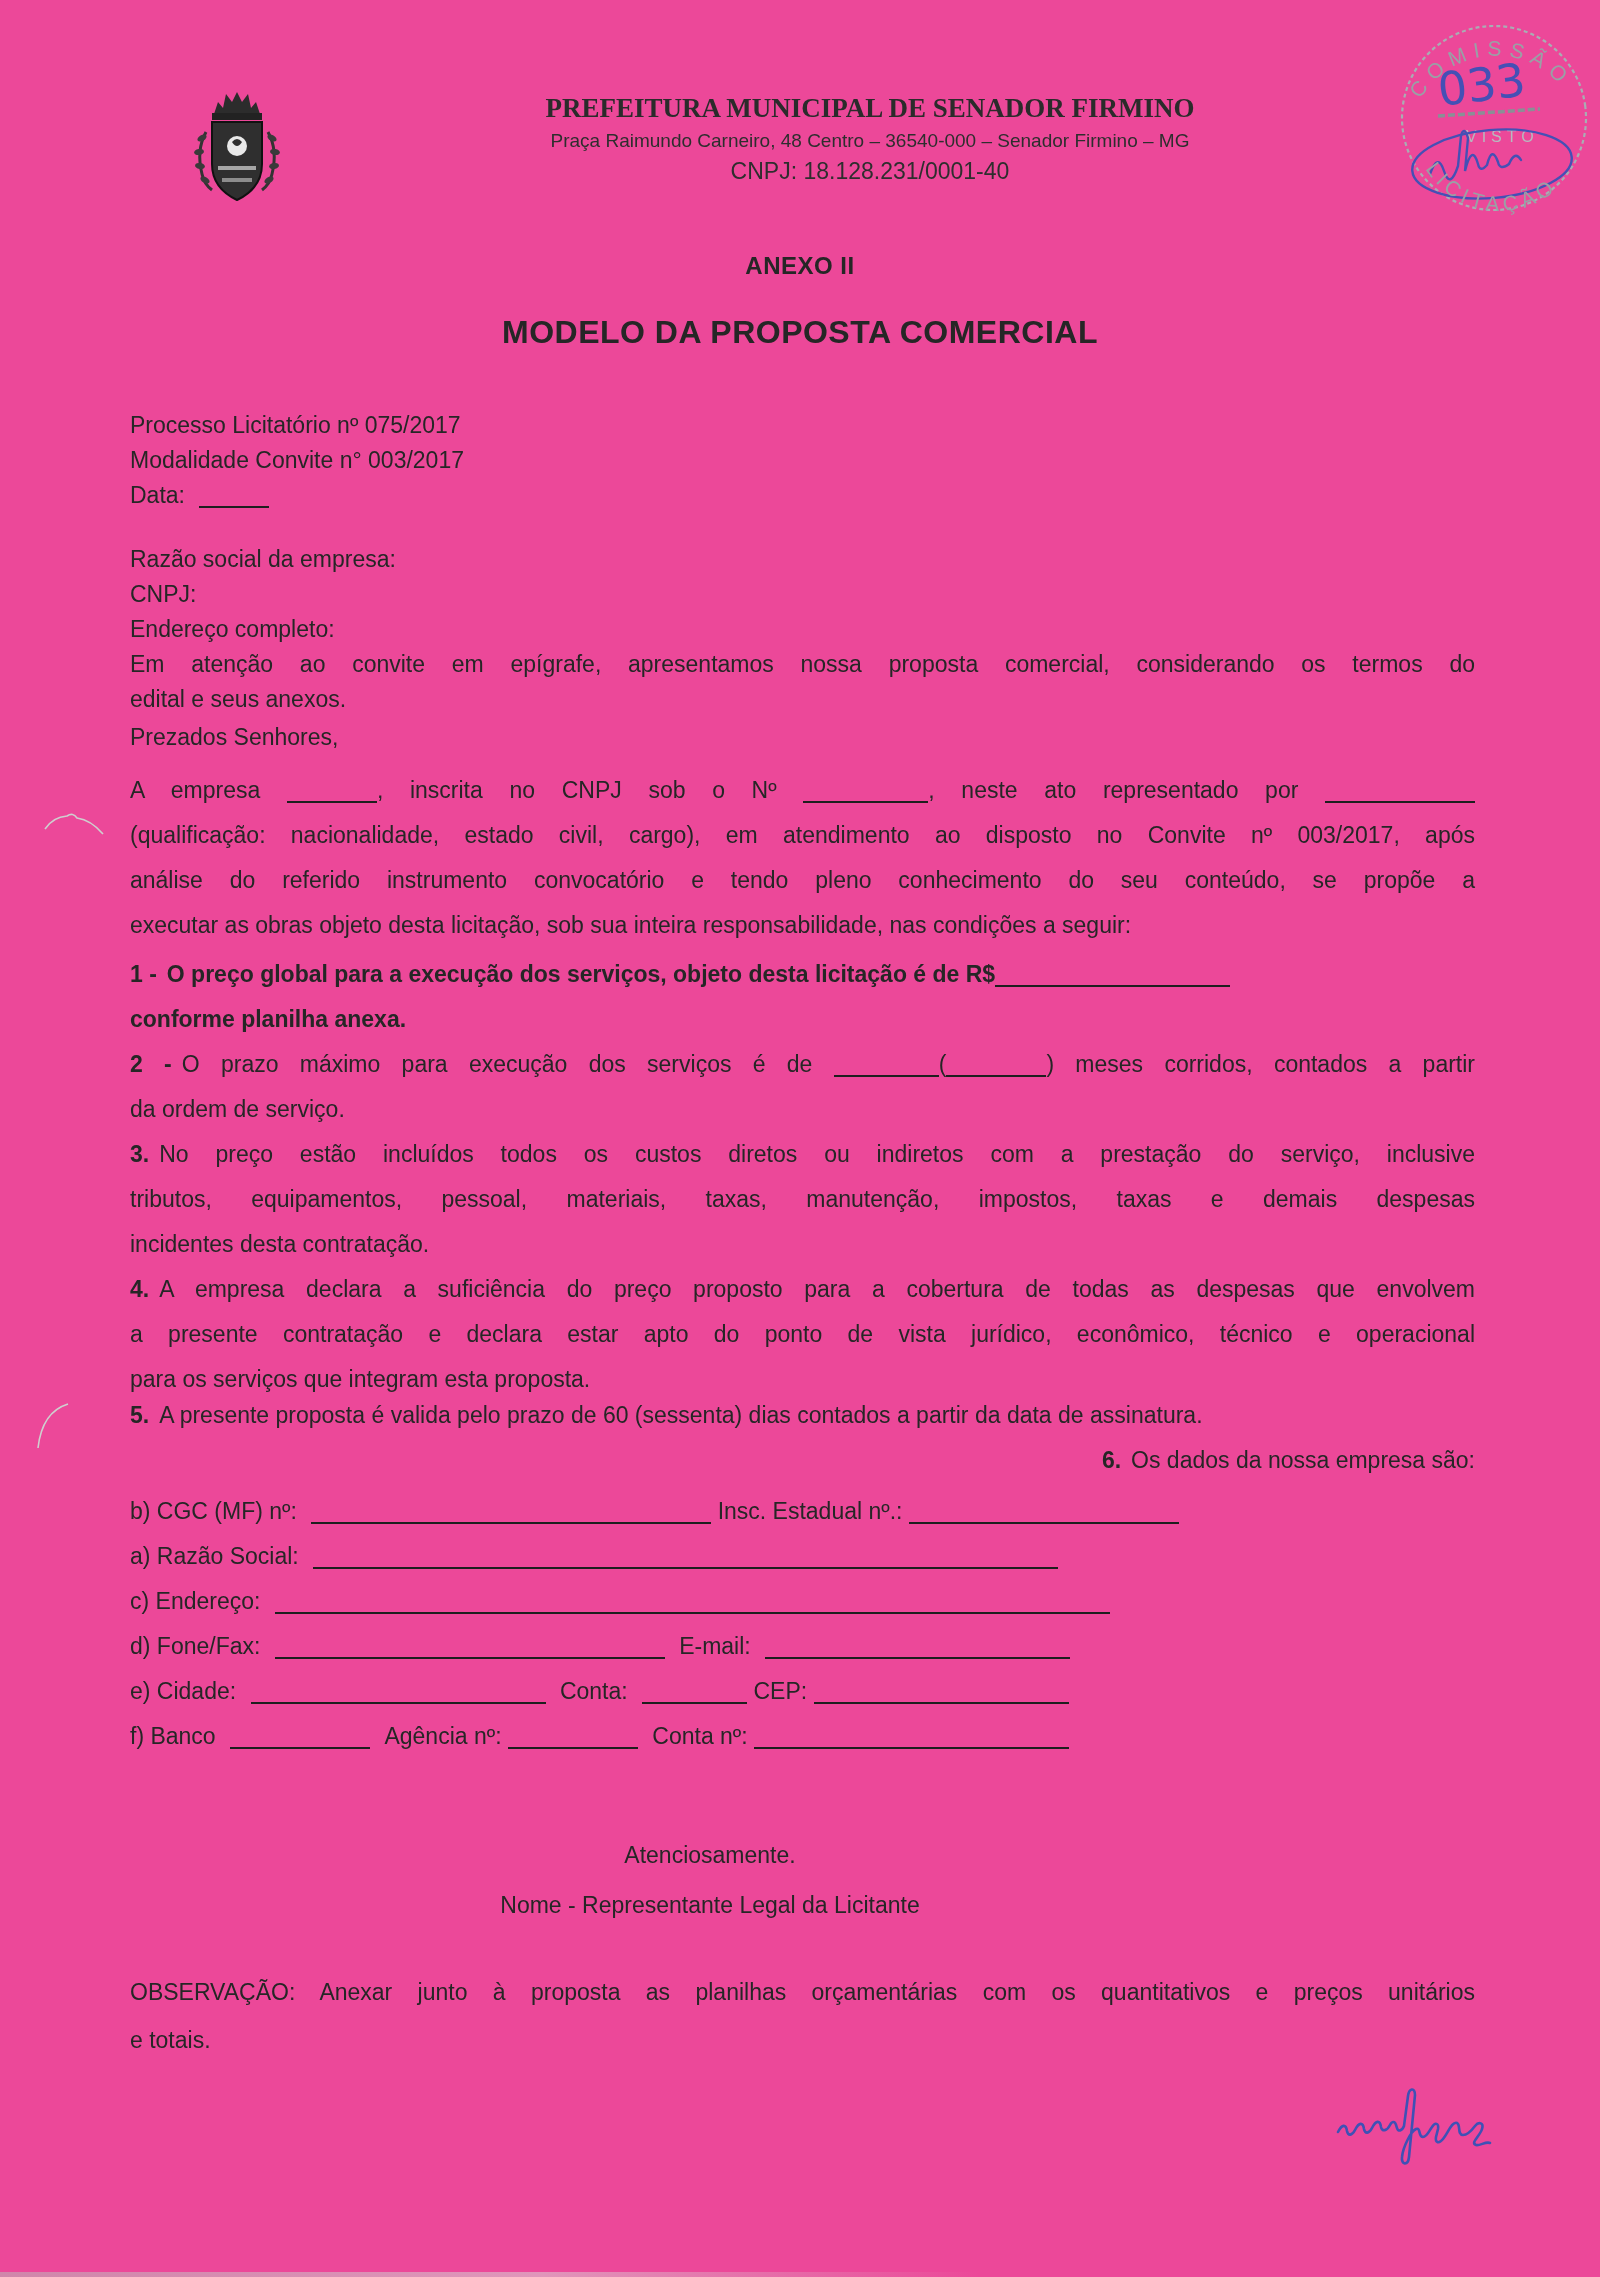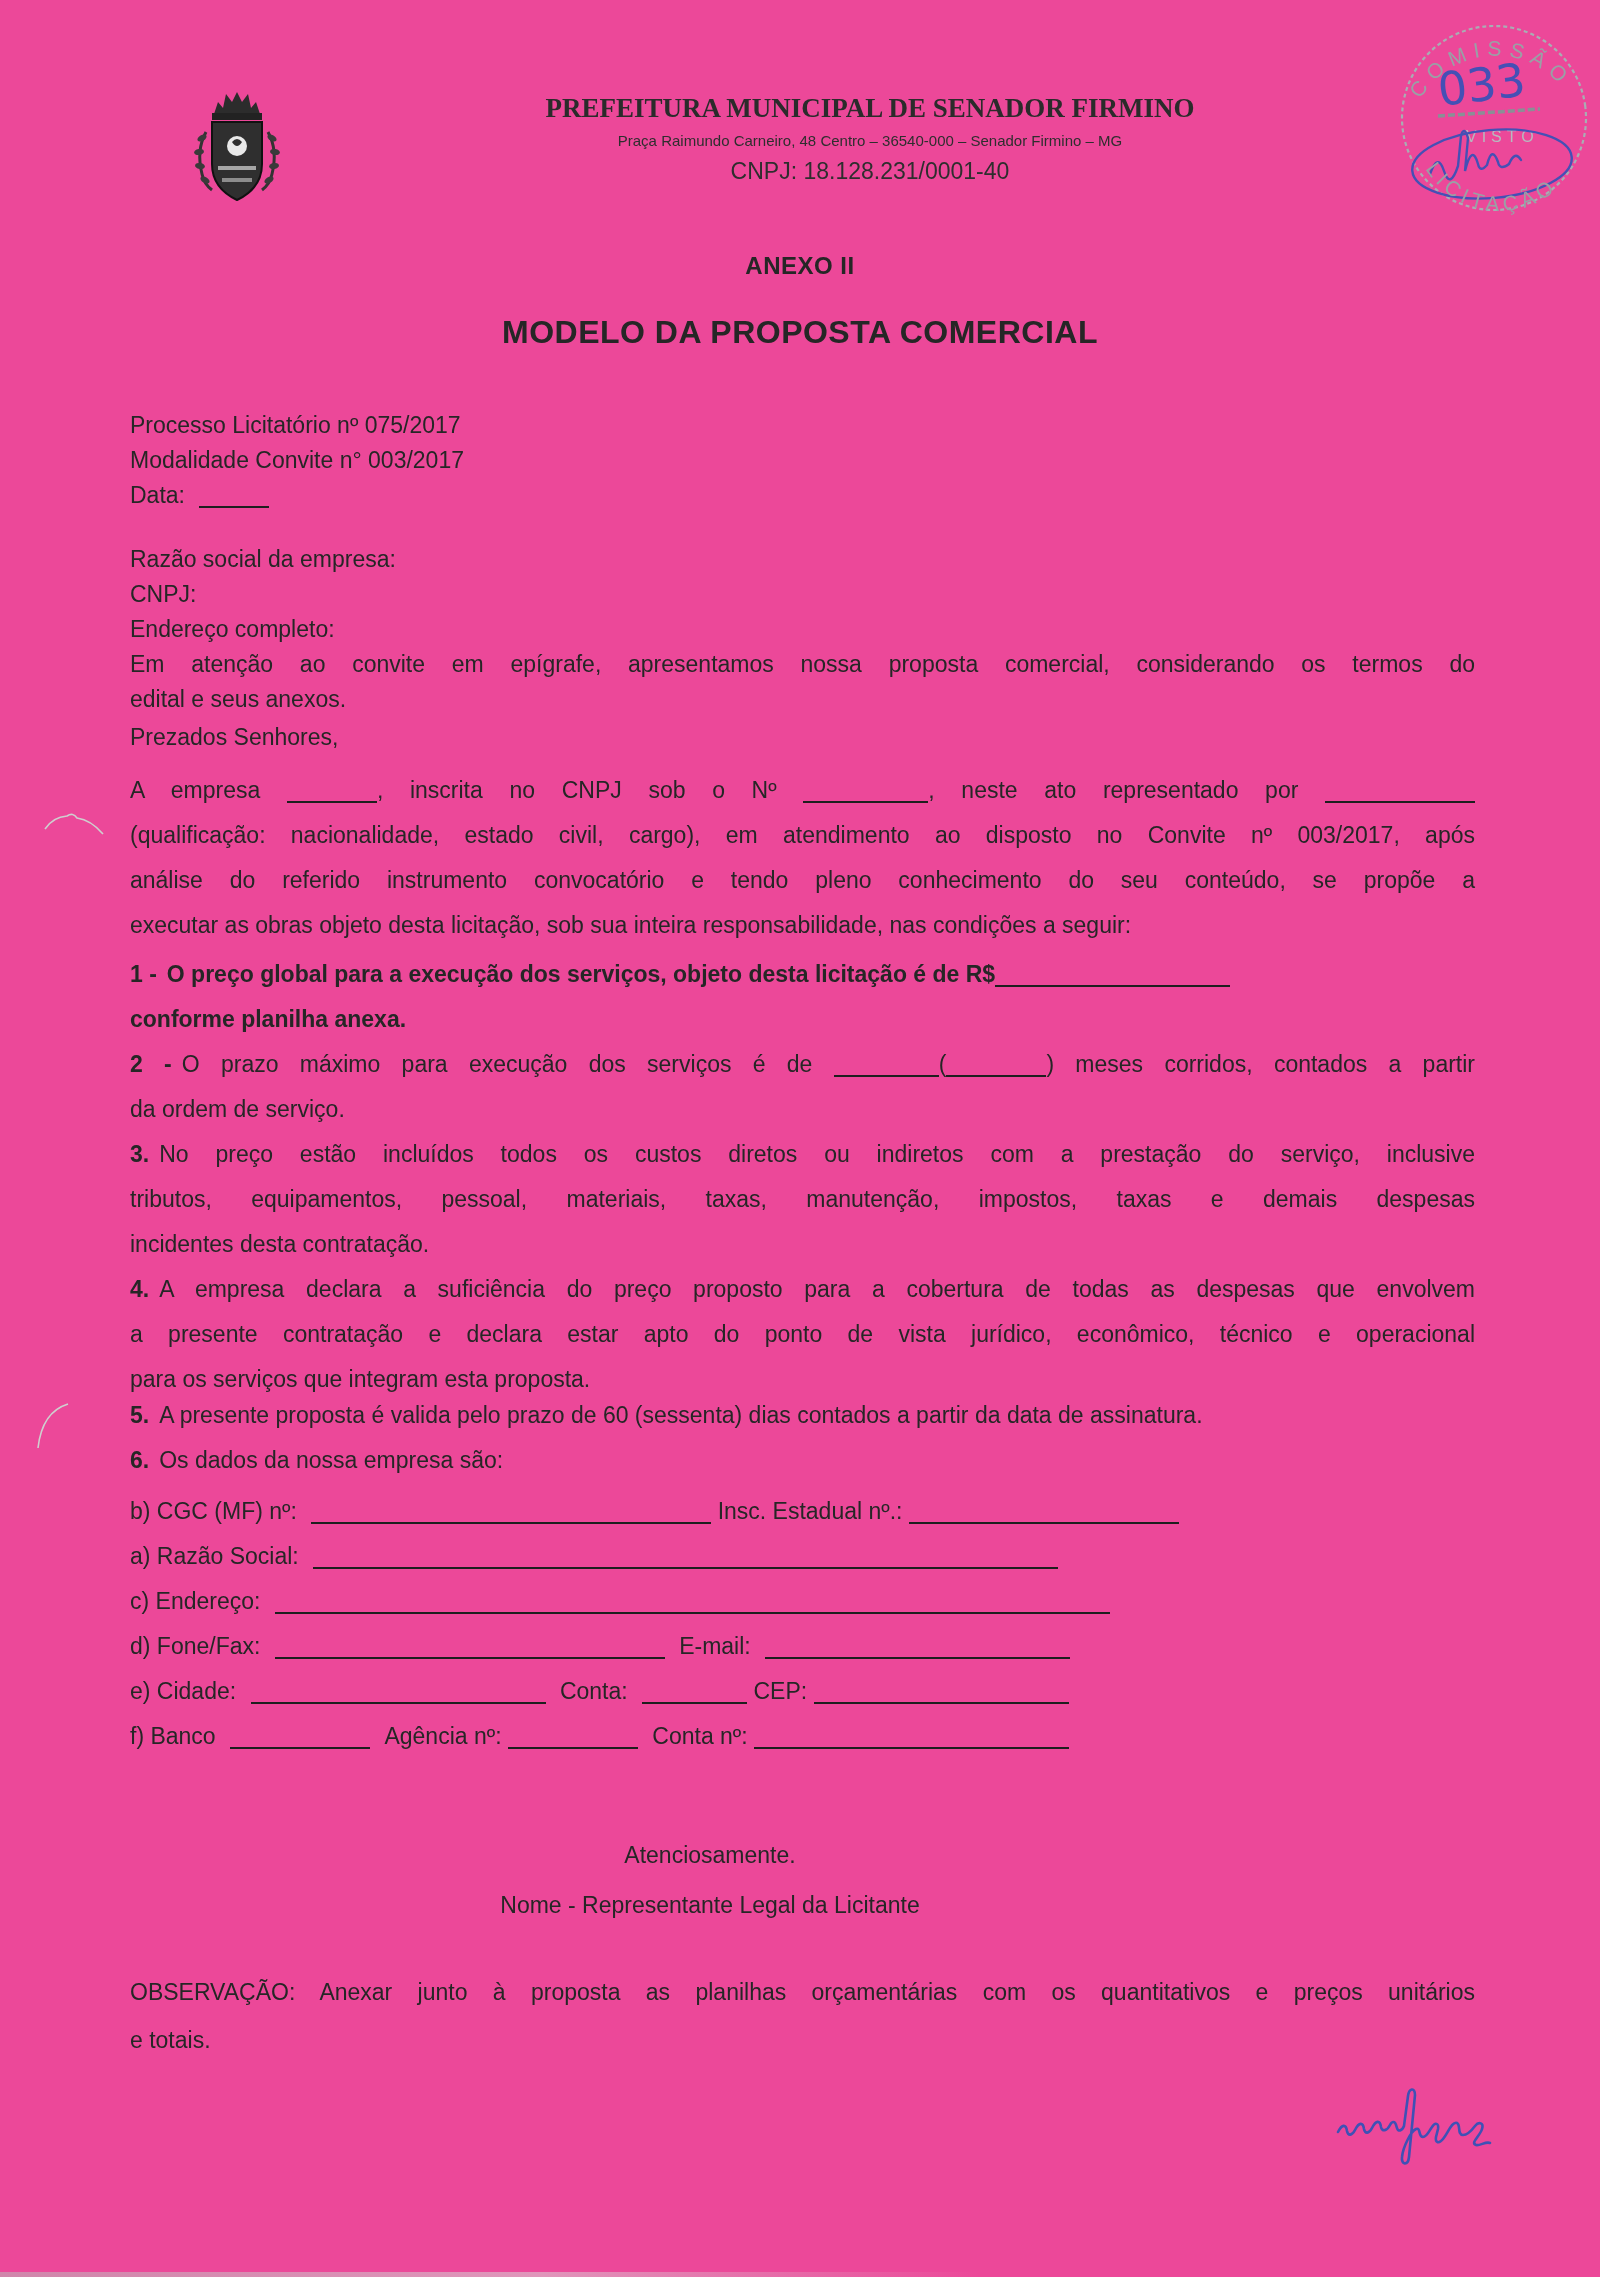--- a/index.html
+++ b/index.html
@@ -16,21 +16,21 @@
     font-size:23px;
     overflow:hidden;
   }
   .abs{position:absolute;}
   
   .org-block{left:370px;top:92px;width:1000px;text-align:center;}
   .org-name{
     font-family:"Liberation Serif", serif;
     font-weight:bold;font-size:27px;color:#2b2b2b;line-height:33px;
   }
-  .org-address{font-size:15px;line-height:31px;color:#2e2e2e;}
+  .org-address{font-size:19px;line-height:31px;color:#2e2e2e;}
   .org-cnpj{font-size:23px;line-height:31px;color:#2e2e2e;}
   
   .anexo-title{left:0;top:252px;width:100%;text-align:center;font-weight:bold;font-size:24px;letter-spacing:.5px;}
   .doc-subtitle{left:0;top:314px;width:100%;text-align:center;font-weight:bold;font-size:32px;letter-spacing:.5px;}
   
   .tblock{left:130px;width:1345px;}
   .lh35{line-height:35px;}
   .lh45{line-height:45px;}
   .jl{text-align:justify;text-align-last:justify;}
   .bold{font-weight:bold;}
@@ -173,21 +173,21 @@
       <span class="num">4.</span><span>A empresa declara a suficiência do preço proposto para a cobertura de todas as despesas que envolvem</span>
     </div>
     <div class="jl">a presente contratação e declara estar apto do ponto de vista jurídico, econômico, técnico e operacional</div>
     <div>para os serviços que integram esta proposta.</div>
   </div>
 
   <div class="abs tblock" style="top:1402px;">
     <span class="num">5.</span><span>A presente proposta é valida pelo prazo de 60 (sessenta) dias contados a partir da data de assinatura.</span>
   </div>
 
-  <div class="abs tblock" style="top:1447px;">
+  <div class="abs tblock" style="top:1447px;text-align:right;">
     <span class="num">6.</span><span>Os dados da nossa empresa são:</span>
   </div>
 
   <div class="abs tblock" style="top:1498px;">
     <div class="frow">
       <span class="lbl">b) CGC (MF) nº:</span>
       <span class="bl gap" style="width:400px;"></span>
       <span class="lbl">Insc. Estadual nº.:</span>
       <span class="bl" style="width:270px;"></span>
     </div>

